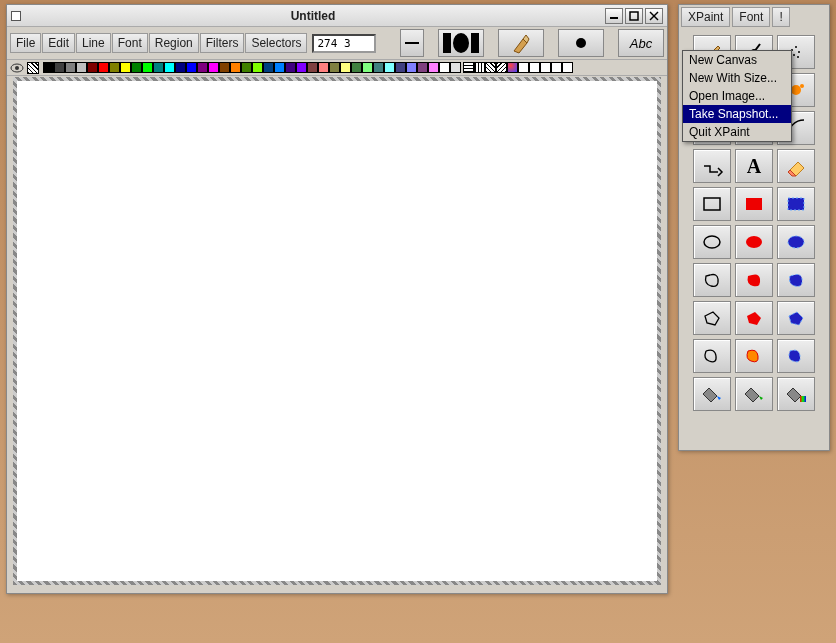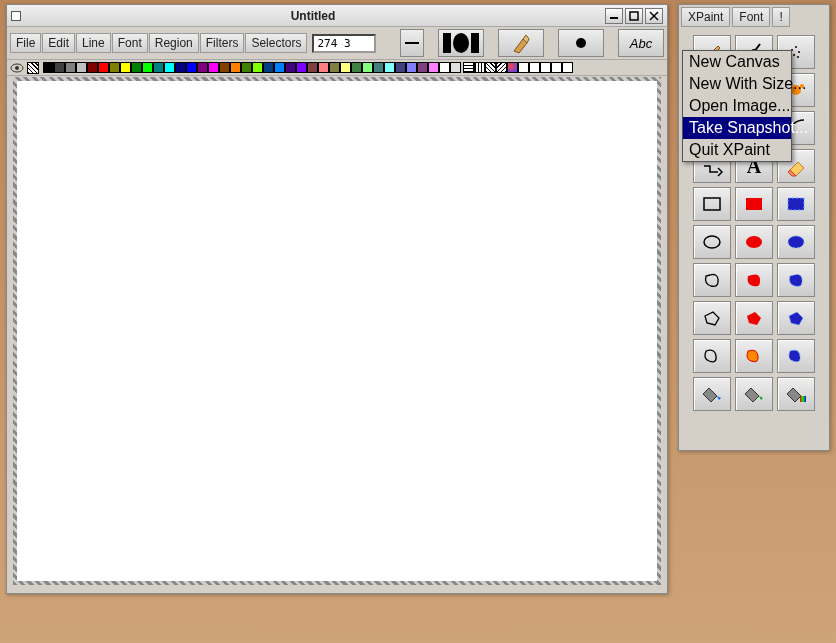--- a/index.html
+++ b/index.html
@@ -124,21 +124,21 @@
   border: 1px solid #888; display:flex; align-items:center; justify-content:center;
   box-shadow: inset 1px 1px 0 #fff;
 }
 
 
 .dropdown {
   position:absolute; background:#d4d0c8; border:1px solid #555;
   box-shadow: 2px 2px 4px rgba(0,0,0,.4);
 }
 .dropdown-item {
-  padding: 2px 8px 2px 6px; font-size:16px; white-space:nowrap;
+  padding: 2px 8px 2px 6px; font-size:12px; white-space:nowrap;
   color:#000;
 }
 .dropdown-item.highlighted { background:#000080; color:#fff; }
 
 svg { display:block; }
 </style>
 </head>
 <body>
 
 <div class="window" id="canvas-window">

